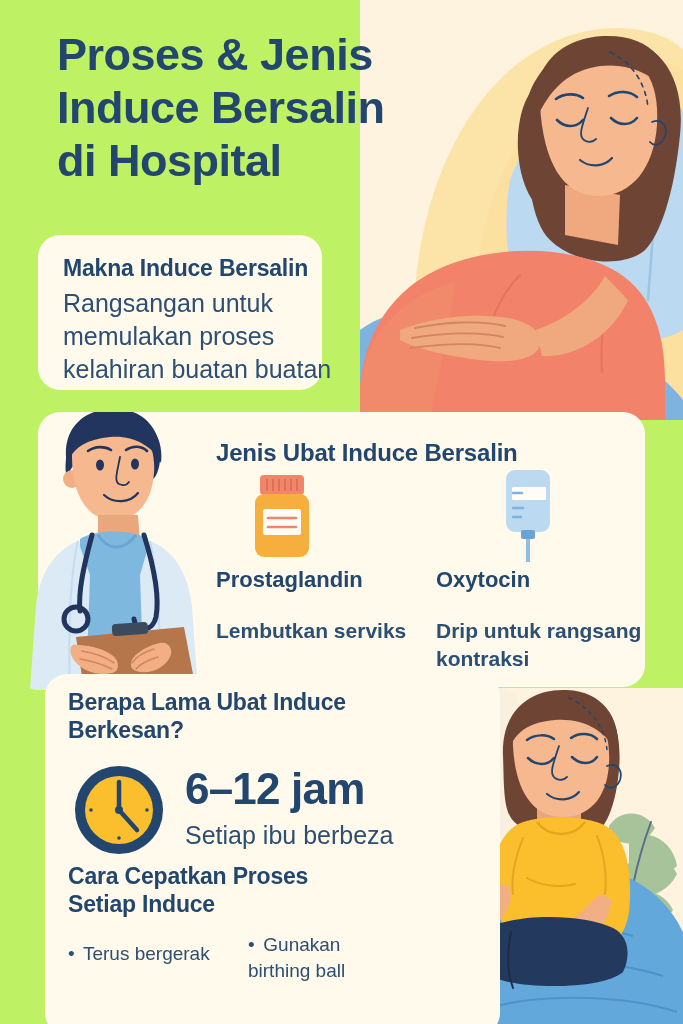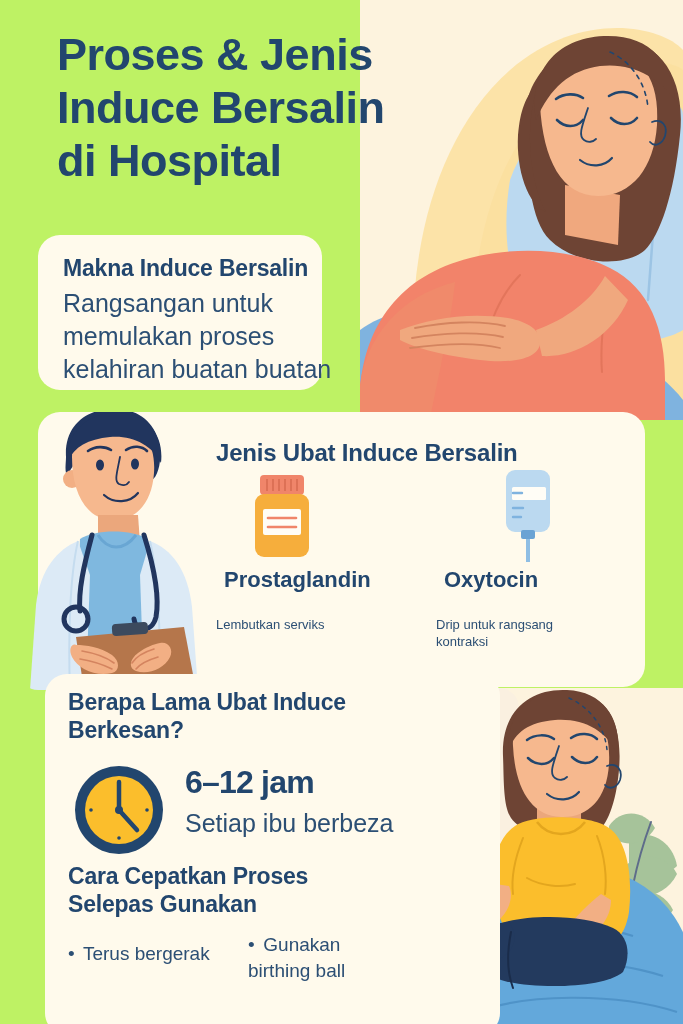--- a/index.html
+++ b/index.html
@@ -20,35 +20,35 @@
 
   
   .title{
     position:absolute;left:57px;top:28px;width:400px;
     color:#22466E;font-weight:700;font-size:45px;line-height:1.18;
     letter-spacing:-0.5px;z-index:6;
   }
   .h2{color:#22466E;font-weight:700;font-size:23px;line-height:1.22;letter-spacing:-0.2px;}
   .h3{color:#22466E;font-weight:700;font-size:22px;line-height:1.2;}
   .body{color:#2C4F74;font-size:25px;line-height:1.32;font-weight:400;}
-  .bodysm{color:#2C4F74;font-size:13px;line-height:1.3;font-weight:400;margin-top:24px;}
-  .big{color:#22466E;font-weight:700;font-size:32px;line-height:1.05;letter-spacing:-0.8px;}
+  .bodysm{color:#2C4F74;font-size:21px;line-height:1.3;font-weight:700;margin-top:24px;}
+  .big{color:#22466E;font-weight:700;font-size:44px;line-height:1.05;letter-spacing:-0.8px;}
 
   
   #card-meaning{left:38px;top:235px;width:284px;height:155px;z-index:5;}
   #card-meaning .h2{position:absolute;left:25px;top:19px;}
   #card-meaning .body{position:absolute;left:25px;top:52px;width:285px;}
 
   
   #card-meds{left:38px;top:412px;width:607px;height:275px;z-index:3;}
   #meds-title{position:absolute;left:170px;top:26px;font-size:24px;margin-left:8px;}
   .med{position:absolute;}
   #med-pros{left:178px;top:155px;width:215px;}
   #med-oxy{left:398px;top:155px;width:215px;}
-  .med .h3{margin:0 0 4px 8px;}
+  .med .h3{margin:0 0 4px 0;}
 
   
   #card-duration{left:45px;top:674px;width:455px;height:361px;z-index:5;}
   #dur-title{position:absolute;left:23px;top:14px;width:400px;}
   #clock-row{position:absolute;left:140px;top:92px;}
   #dur-foot{position:absolute;left:23px;top:188px;width:400px;}
   #bullets{position:absolute;left:23px;top:258px;width:420px;}
   .bullet{display:inline-block;vertical-align:top;color:#2C4F74;font-size:19px;line-height:1.35;}
   .bullet .dot{display:inline-block;width:10px;}
   #b1{width:180px;margin-top:9px;}
@@ -311,21 +311,21 @@
       <circle cx="48" cy="48" r="4" fill="#22466E"></circle>
     </svg>
 
     <div id="clock-row">
       <div class="big">6–12 jam</div>
       <div class="body" style="margin-top:7px;text-align:right;">Setiap ibu berbeza</div>
     </div>
 
     <div class="h2" id="dur-foot">
       <div>Cara Cepatkan Proses</div>
-      <div>Selepas Gunakan</div>
+      <div>Setiap Induce</div>
     </div>
 
     <div id="bullets">
       <span class="bullet" id="b1">
         <span class="dot">•</span>
         <span>Terus bergerak</span>
       </span><span class="bullet" id="b2">
         <span class="dot">•</span>
         <span>Gunakan birthing ball</span>
       </span>

